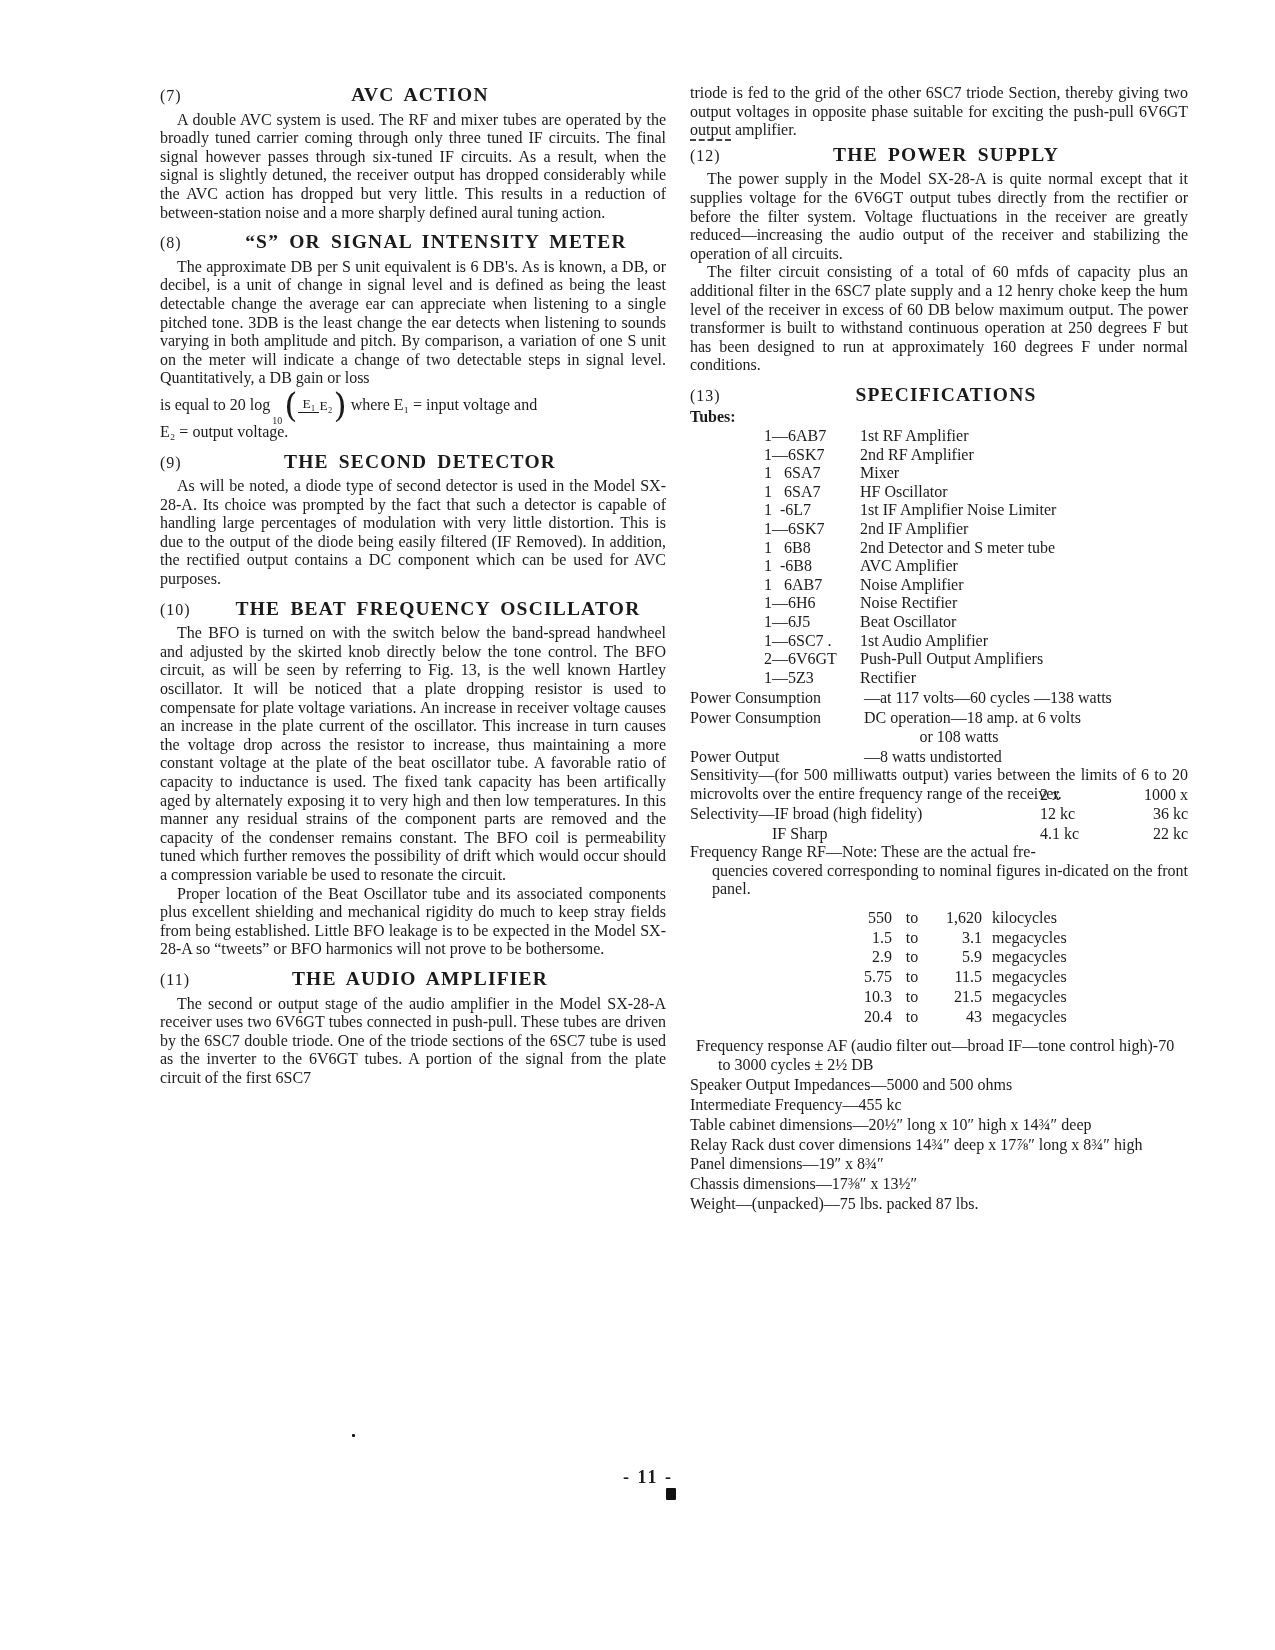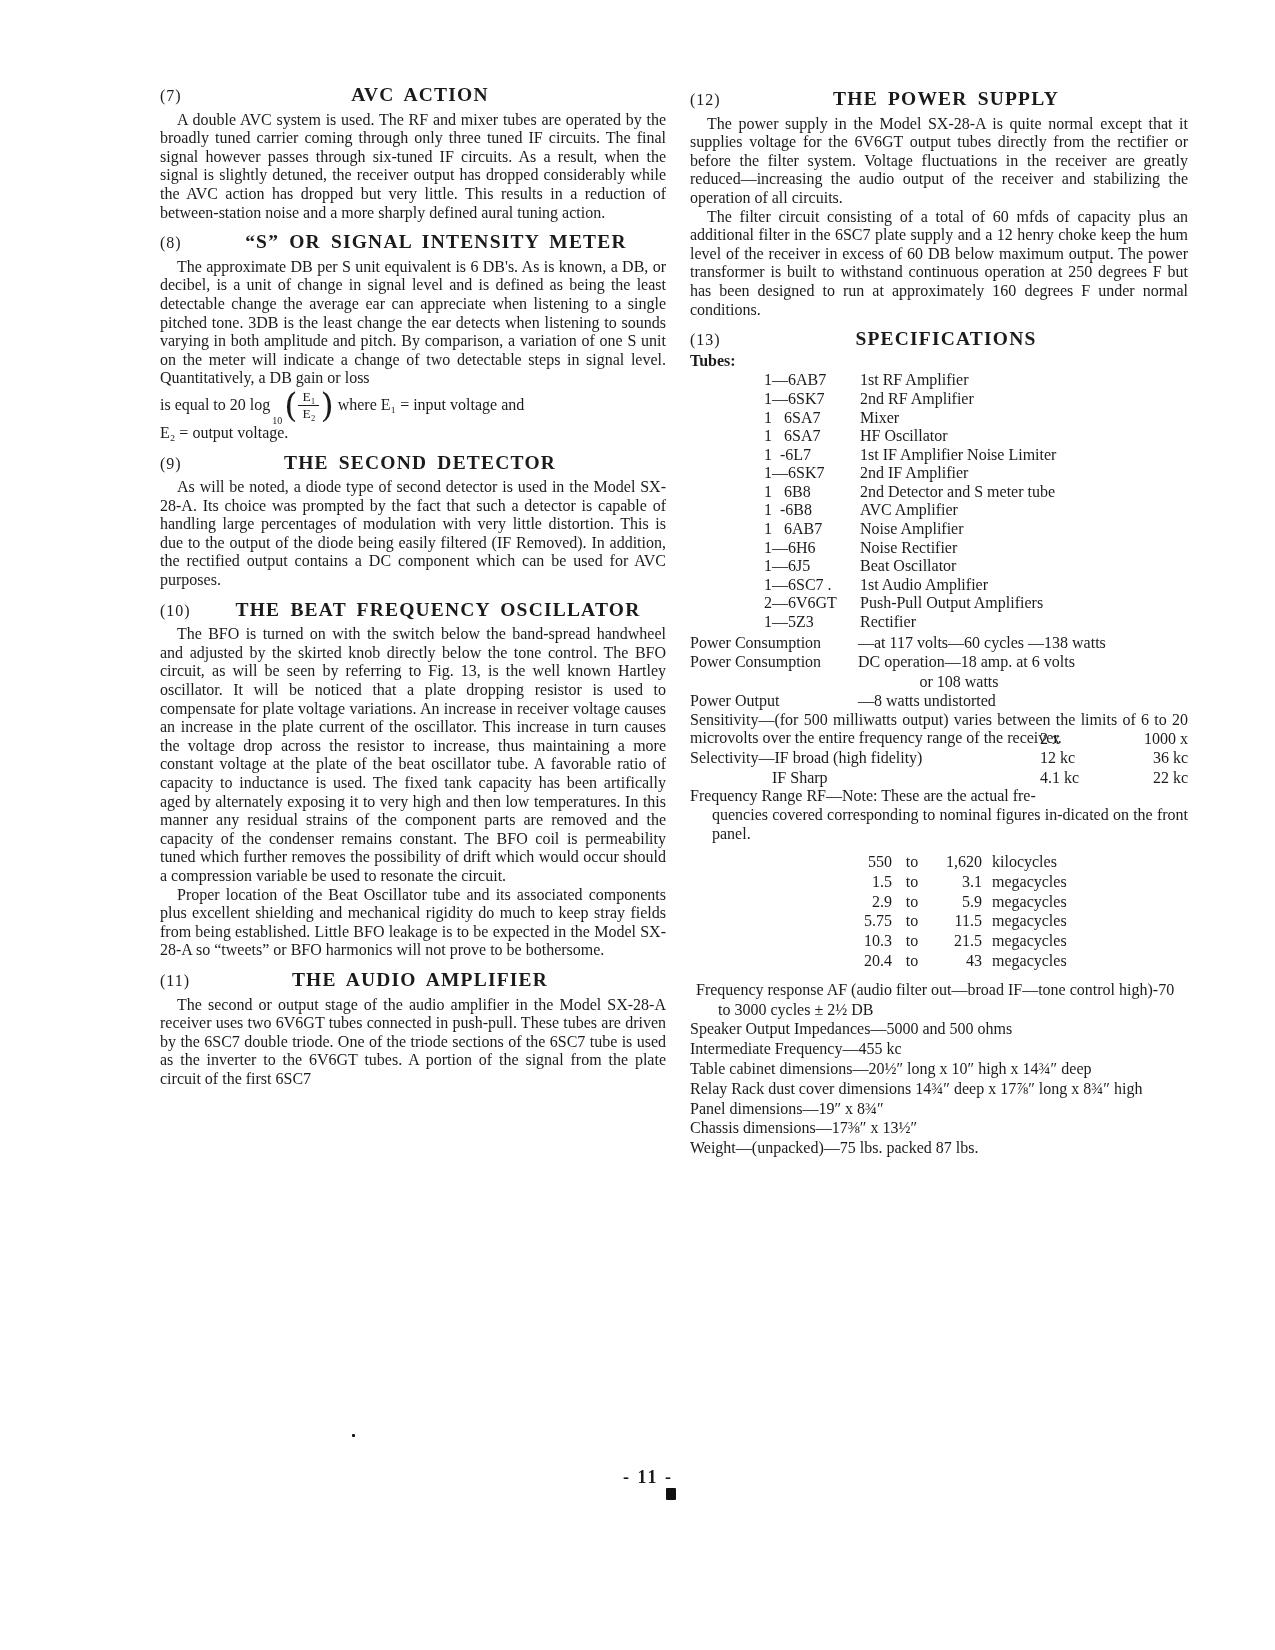--- a/index.html
+++ b/index.html
@@ -14,32 +14,32 @@
   .col-right{left:690px;top:84px;width:498px;}
   p.body-text{margin:0;text-align:justify;text-indent:17px;}
   p.no-indent{text-indent:0;}
   .sec-head{display:flex;align-items:baseline;margin:11px 0 5px 0;}
   .sec-num{flex:none;width:54px;font-size:16px;font-weight:400;letter-spacing:1px;}
   .sec-title{flex:1;text-align:center;font-weight:700;font-size:19.5px;letter-spacing:1.2px;word-spacing:4px;white-space:nowrap;}
   .formula-line{margin:2px 0 0 0;display:flex;align-items:center;}
   .formula-line .txt{white-space:pre;}
   .sub{font-size:10px;vertical-align:sub;position:relative;top:16px;margin:0 2px 0 2px;}
   .paren{font-size:34px;font-weight:400;line-height:30px;font-family:"DejaVu Serif",serif;}
-  .frac{display:inline-flex;flex-direction:column;align-items:center;font-size:13.5px;line-height:14px;margin:0 1px;}
+  .frac{display:inline-flex;flex-direction:row;align-items:flex-end;font-size:13.5px;line-height:14px;margin:0 1px;}
   .frac .num{border-bottom:1px solid #1b1b1b;padding:0 4px 1px 4px;}
   .frac .den{padding-top:1px;}
   .dashed-u{border-bottom:2px dashed #444;padding-bottom:1px;}
   .tubes-label{font-weight:700;margin-top:2px;}
   .tube-table{margin:1px 0 1px 74px;}
   .tube-row{display:flex;line-height:18.6px;}
   .tube-lbl{flex:none;width:96px;white-space:pre;}
   .tube-func{flex:1;}
   .power-row{display:flex;line-height:19.5px;}
   .power-name{flex:none;width:168px;}
-  .power-val{flex:1;}
+  .power-val{flex:1;margin-left:6px;}
   .power-cont{text-align:center;line-height:19.5px;padding-left:40px;}
   .spec-par{margin:0;text-align:justify;}
   .sel-row{display:flex;line-height:19.5px;}
   .sel-label{flex:1;}
   .sel-label.indent{padding-left:82px;}
   .sel-v1{flex:none;width:88px;text-align:left;padding-left:18px;box-sizing:border-box;}
   .sel-v2{flex:none;width:78px;text-align:right;}
   .freq-note{margin:0;text-align:justify;}
   .freq-note .cont{display:block;padding-left:22px;}
   .freq-table{margin:9px 0 9px 150px;}
@@ -104,20 +104,21 @@
     <div class="sec-head">
       <span class="sec-num">(11)</span>
       <span class="sec-title">THE AUDIO AMPLIFIER</span>
       <span class="sec-num" style="width:40px;"></span>
     </div>
     <p class="body-text">The second or output stage of the audio amplifier in the Model SX-28-A receiver uses two 6V6GT tubes connected in push-pull. These tubes are driven by the 6SC7 double triode. One of the triode sections of the 6SC7 tube is used as the inverter to the 6V6GT tubes. A portion of the signal from the plate circuit of the first 6SC7</p>
   </div>
 
   <div class="col col-right">
 
+    <p class="body-text no-indent"><span>triode is fed to the grid of the other 6SC7 triode Section, thereby giving two output voltages in opposite phase suitable for exciting the push-pull 6V6GT </span><span class="dashed-u">output</span><span> amplifier.</span></p>
 
     <div class="sec-head" style="margin-top:6px;gap:36px;">
       <span class="sec-num">(12)</span>
       <span class="sec-title">THE POWER SUPPLY</span>
       <span class="sec-num" style="width:40px;"></span>
     </div>
     <p class="body-text">The power supply in the Model SX-28-A is quite normal except that it supplies voltage for the 6V6GT output tubes directly from the rectifier or before the filter system. Voltage fluctuations in the receiver are greatly reduced—increasing the audio output of the receiver and stabilizing the operation of all circuits.</p>
     <p class="body-text">The filter circuit consisting of a total of 60 mfds of capacity plus an additional filter in the 6SC7 plate supply and a 12 henry choke keep the hum level of the receiver in excess of 60 DB below maximum output. The power transformer is built to withstand continuous operation at 250 degrees F but has been designed to run at approximately 160 degrees F under normal conditions.</p>
 
     <div class="sec-head" style="margin-bottom:2px;">

